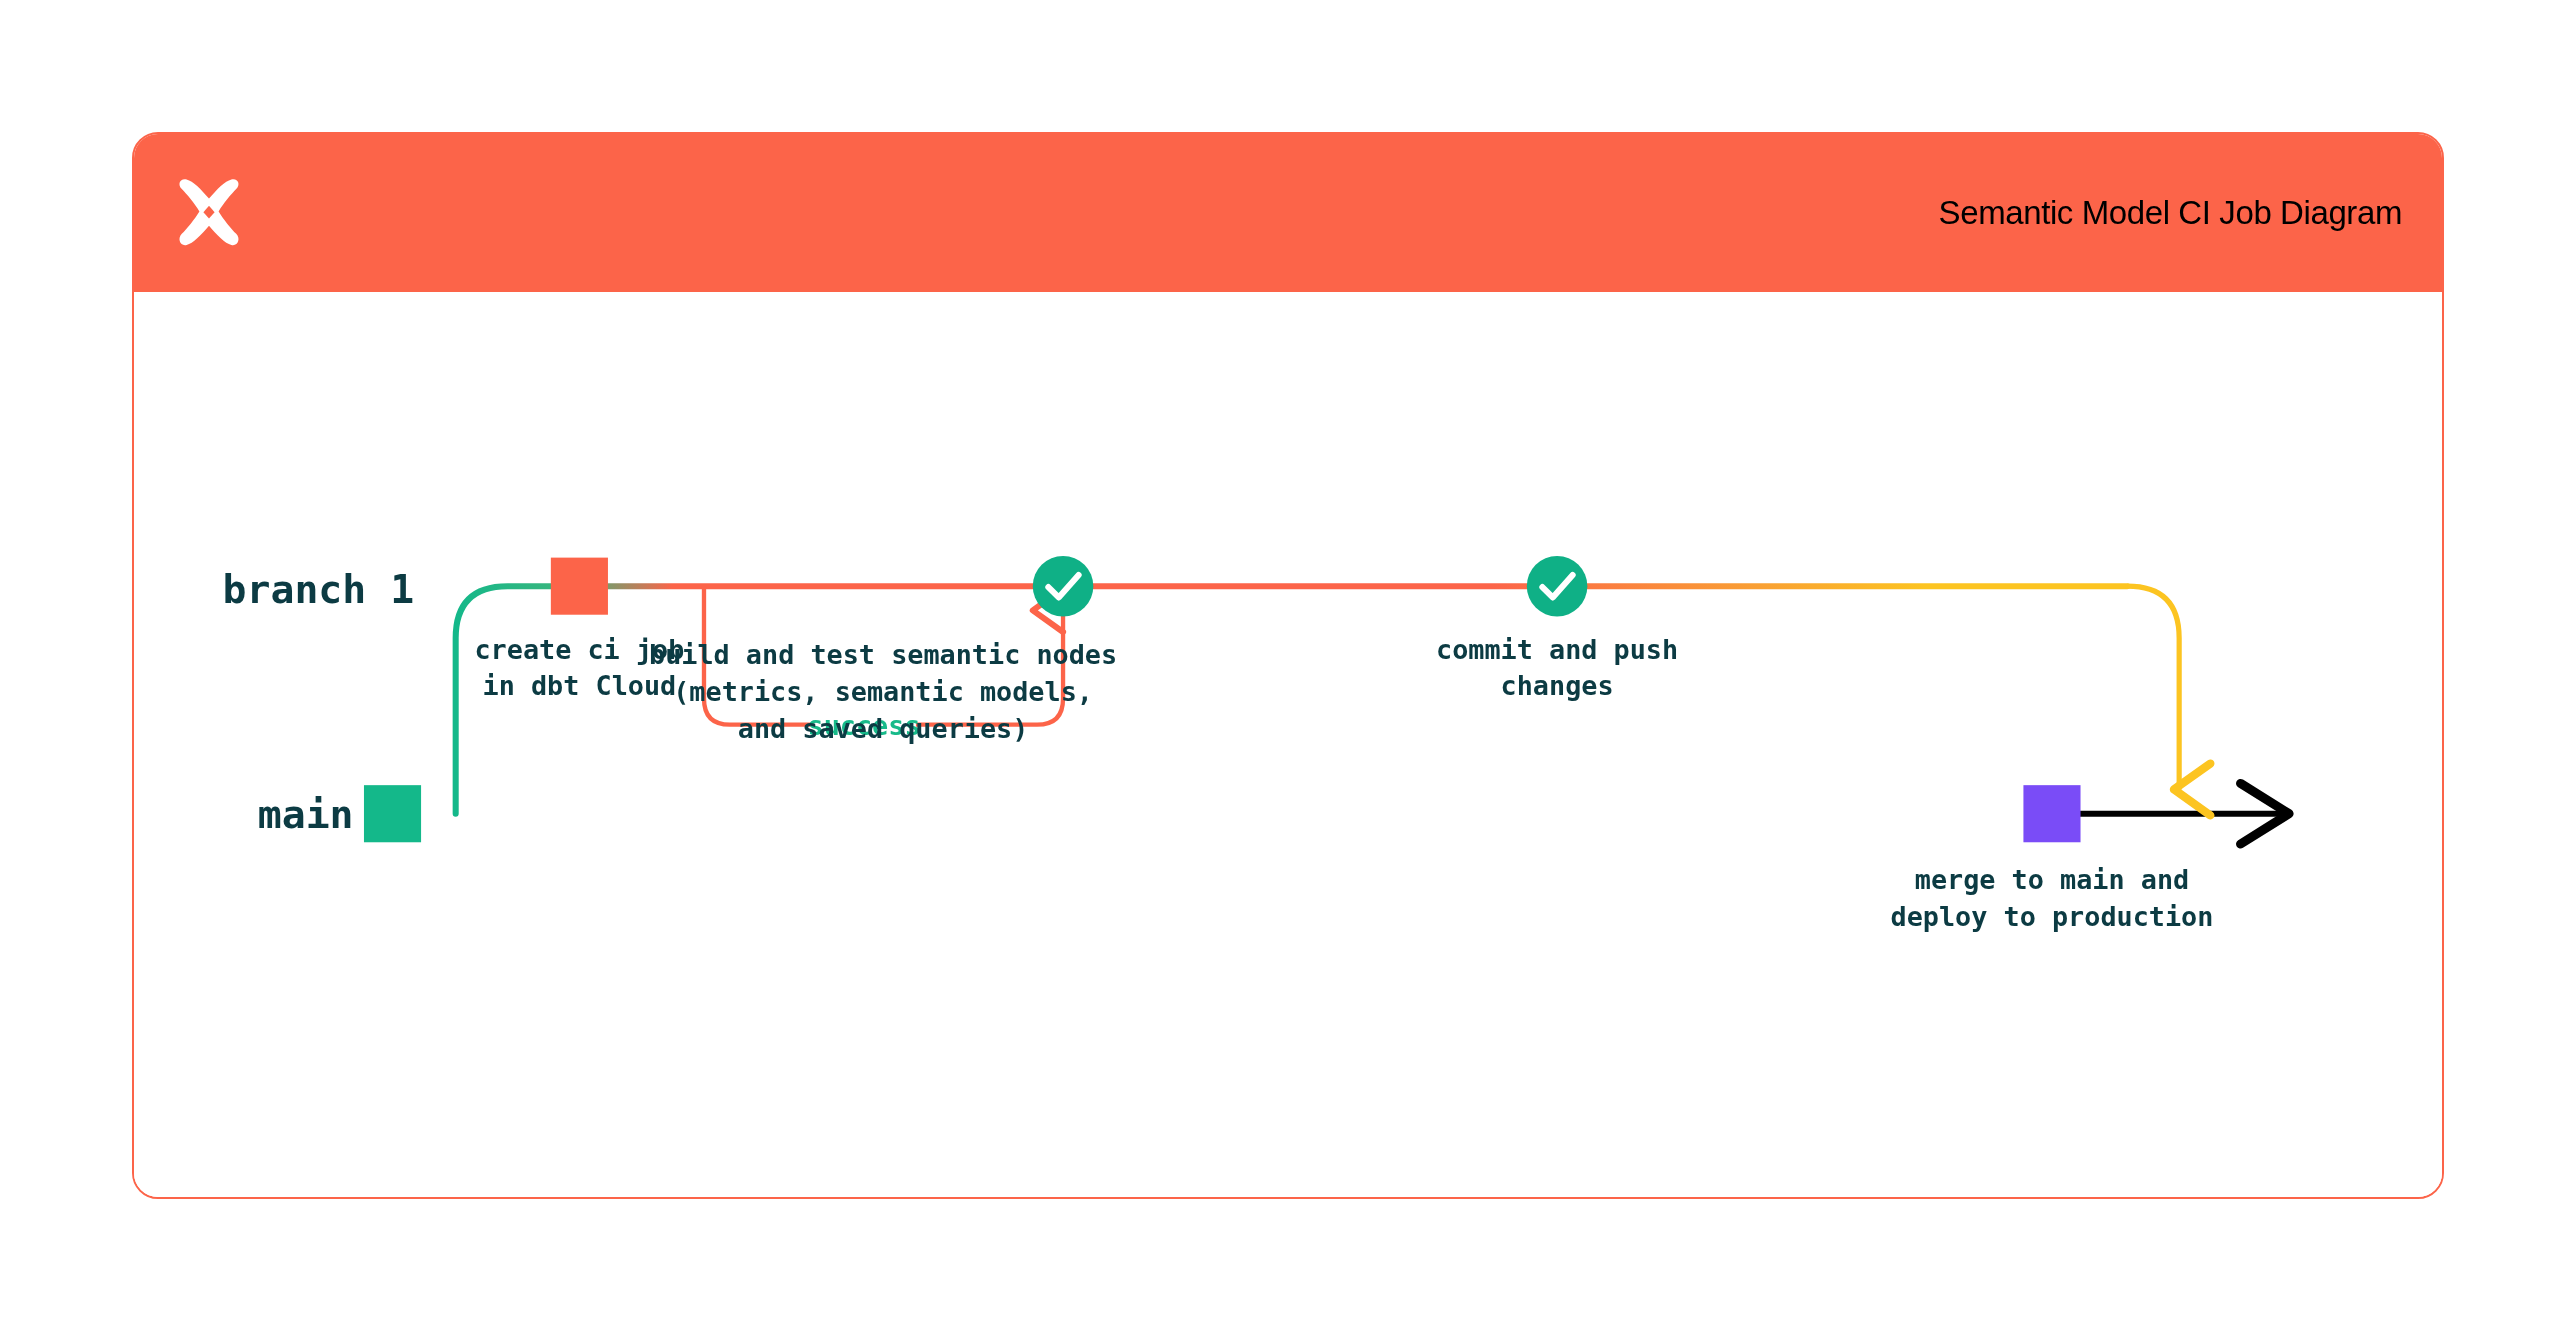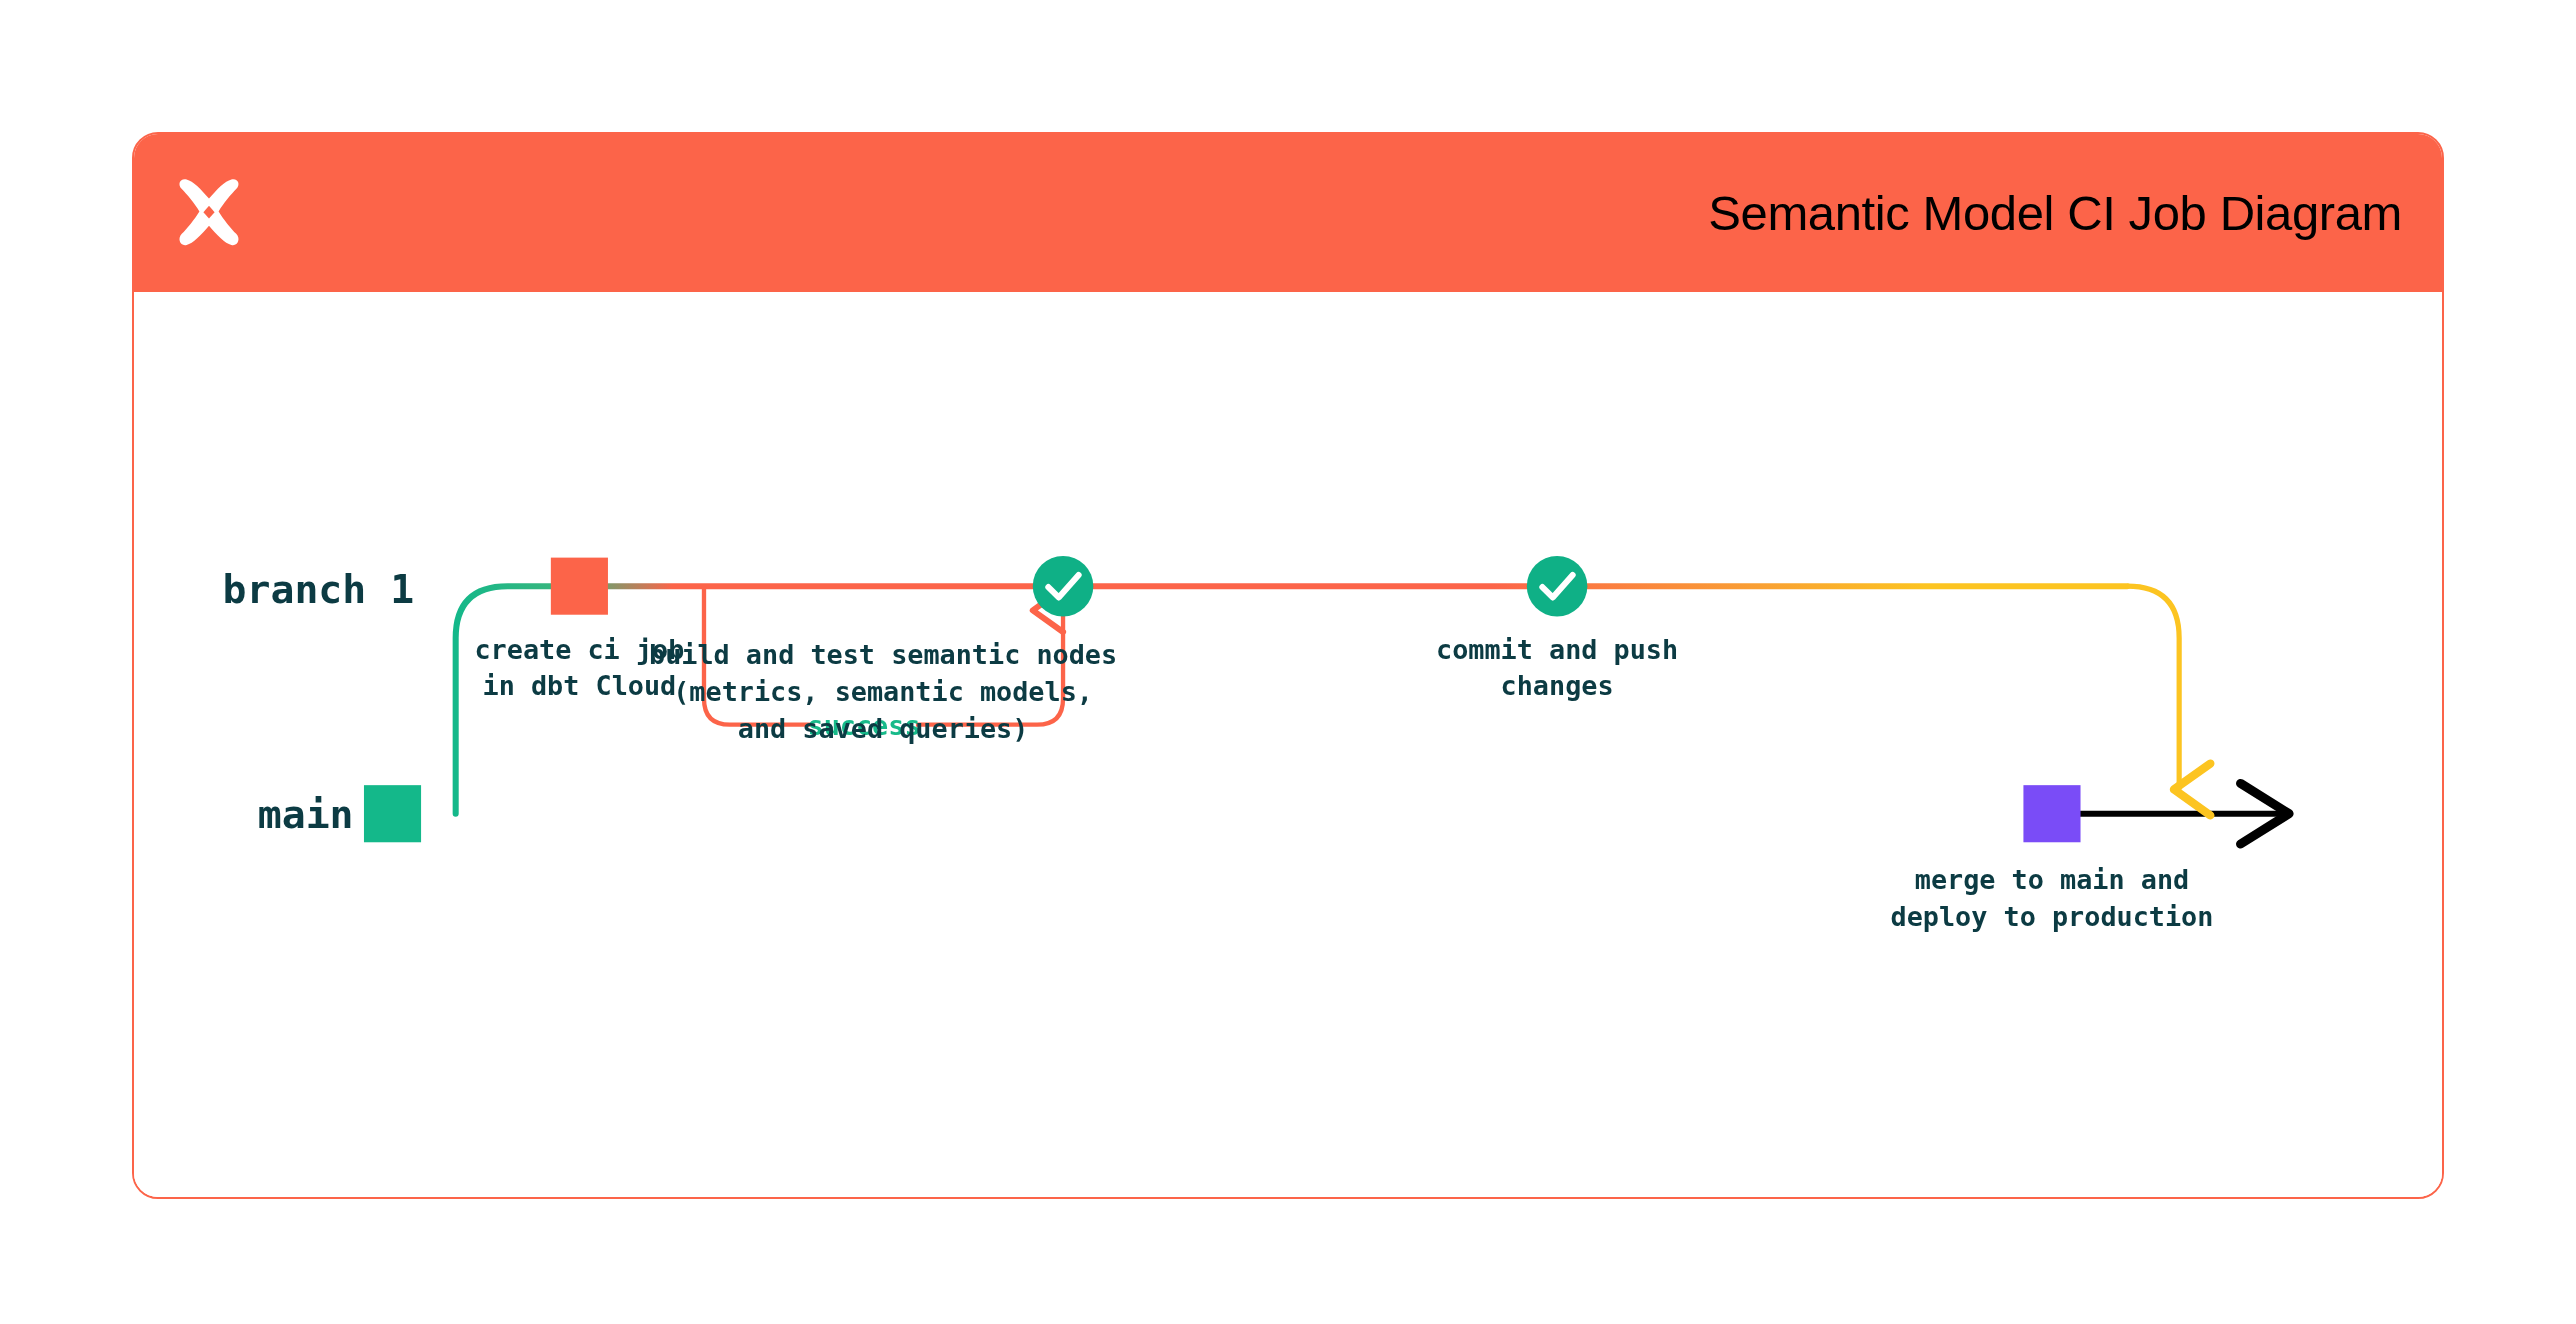--- a/index.html
+++ b/index.html
@@ -50,21 +50,21 @@
   .logo-wrap {
     width: 80px;
     height: 80px;
     display: block;
     flex: 0 0 auto;
   }
 
   .card-title {
     color: #000000;
     font-family: "Liberation Sans", sans-serif;
-    font-size: 49px;
+    font-size: 33px;
     font-weight: 400;
     letter-spacing: -0.4px;
     white-space: nowrap;
   }
 
   .card-body {
     position: absolute;
     left: 0;
     top: 158px;
     right: 0;

